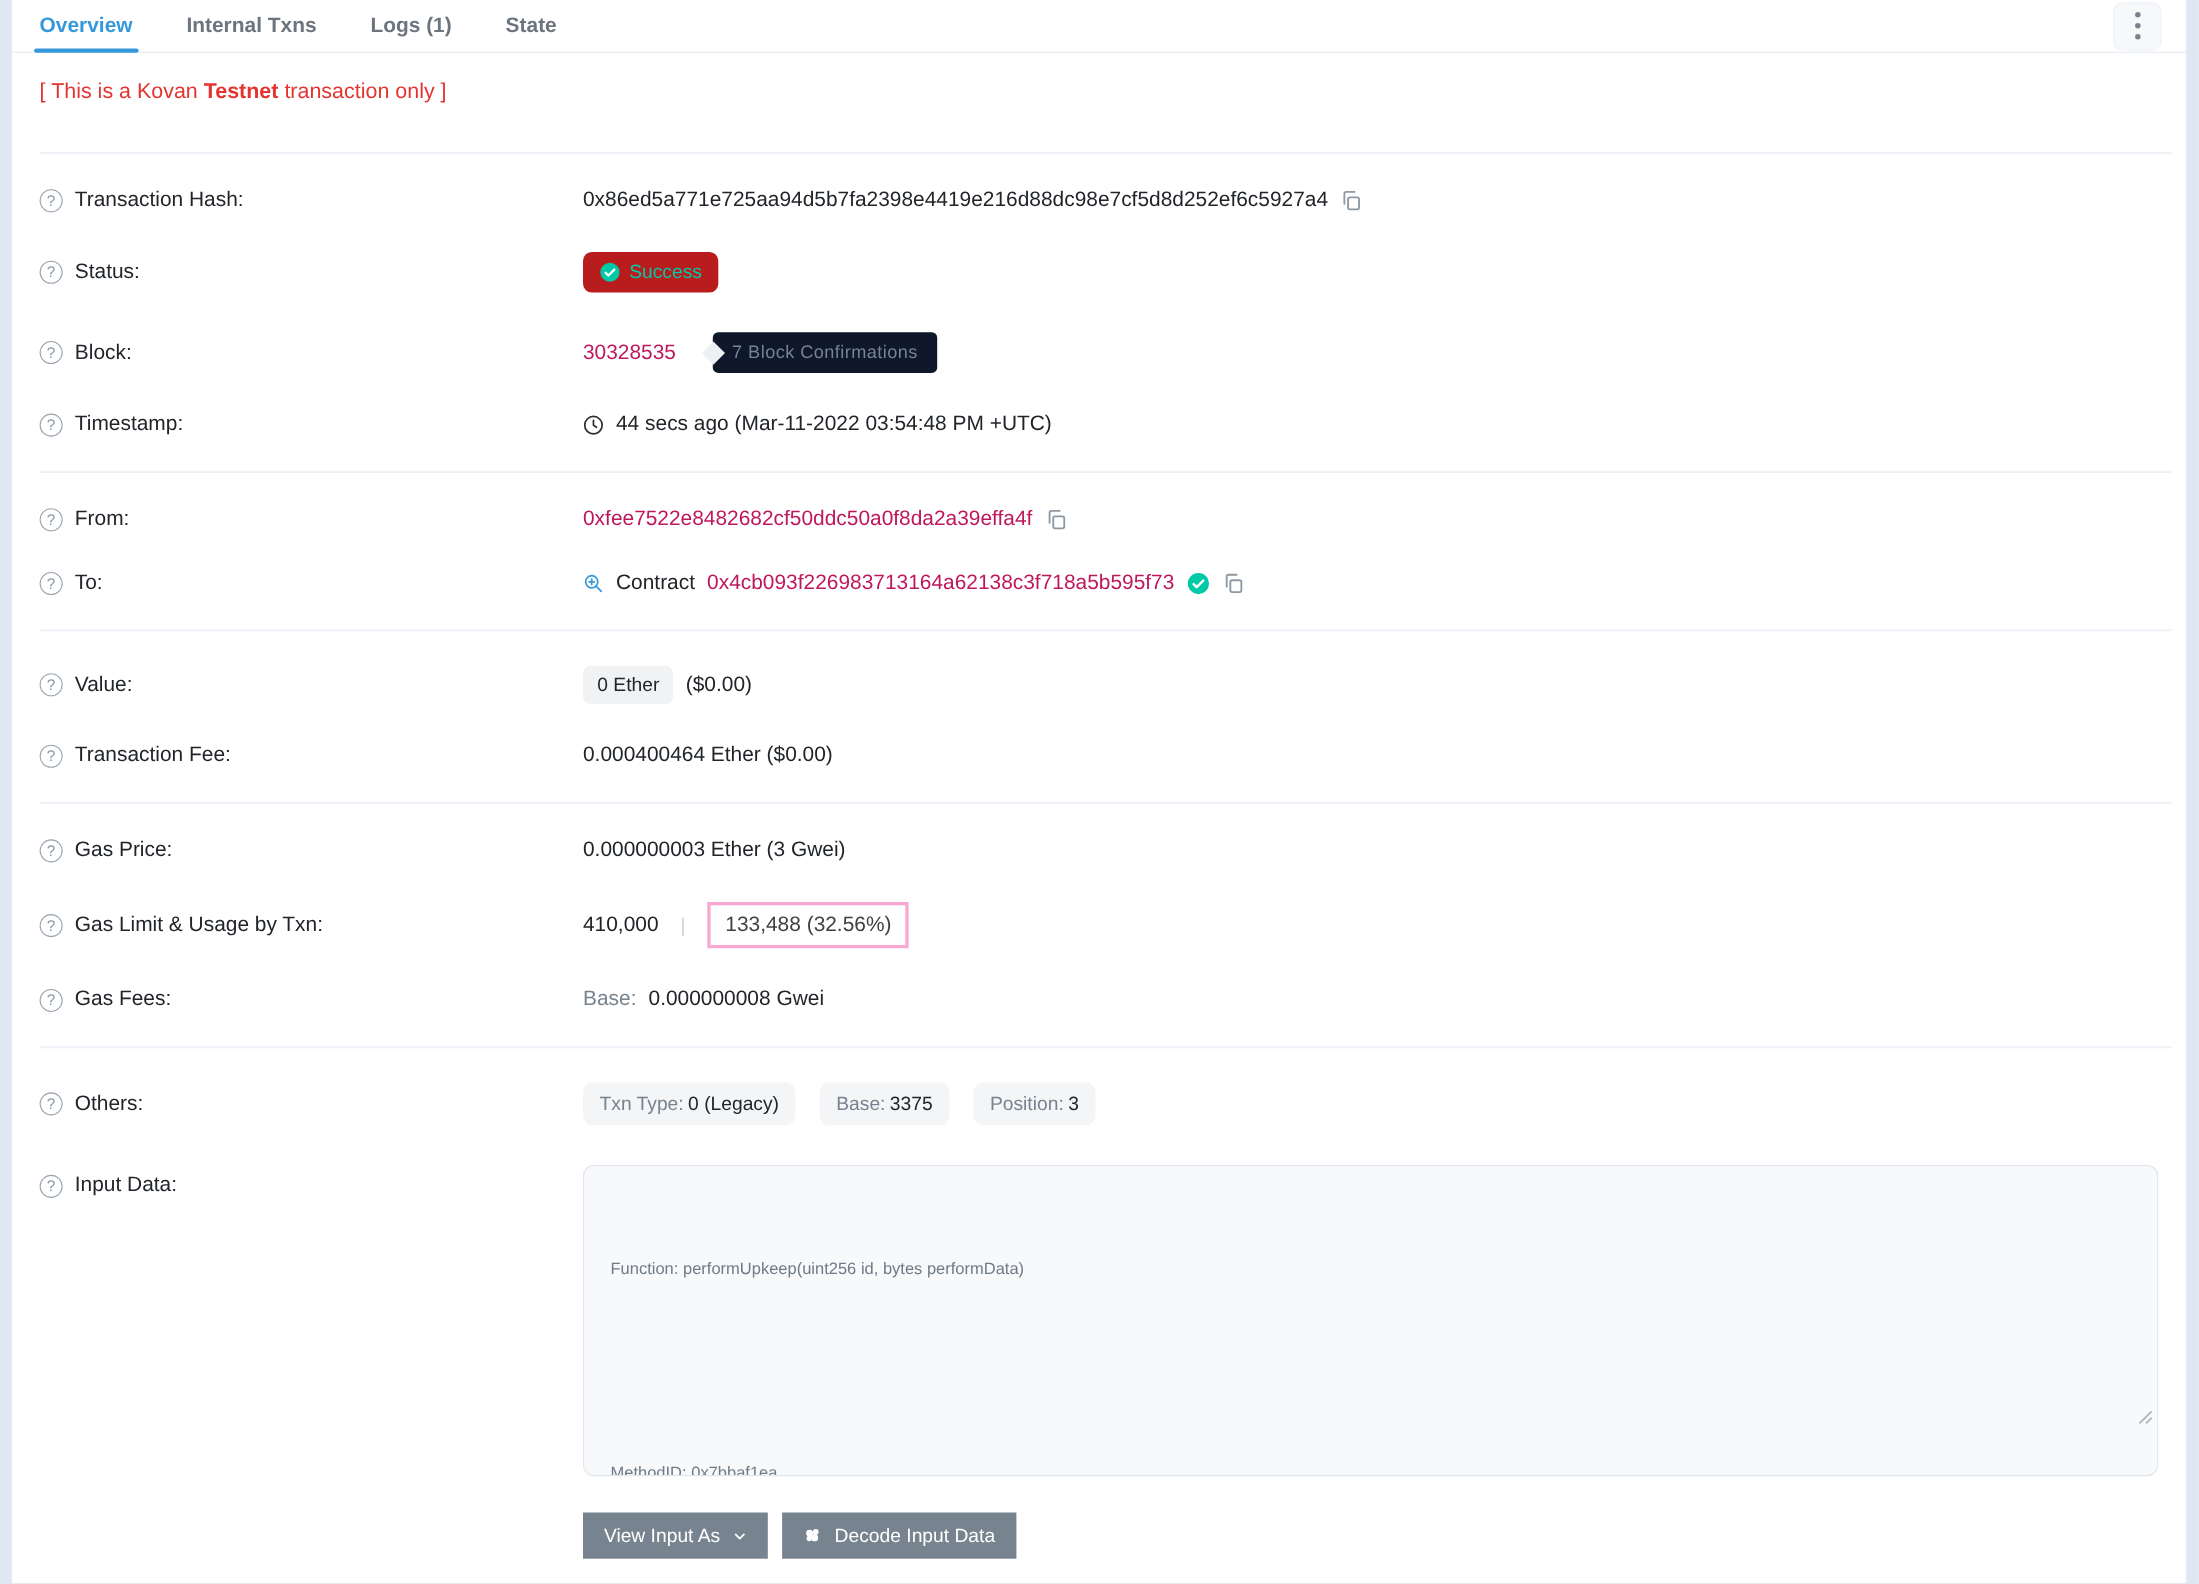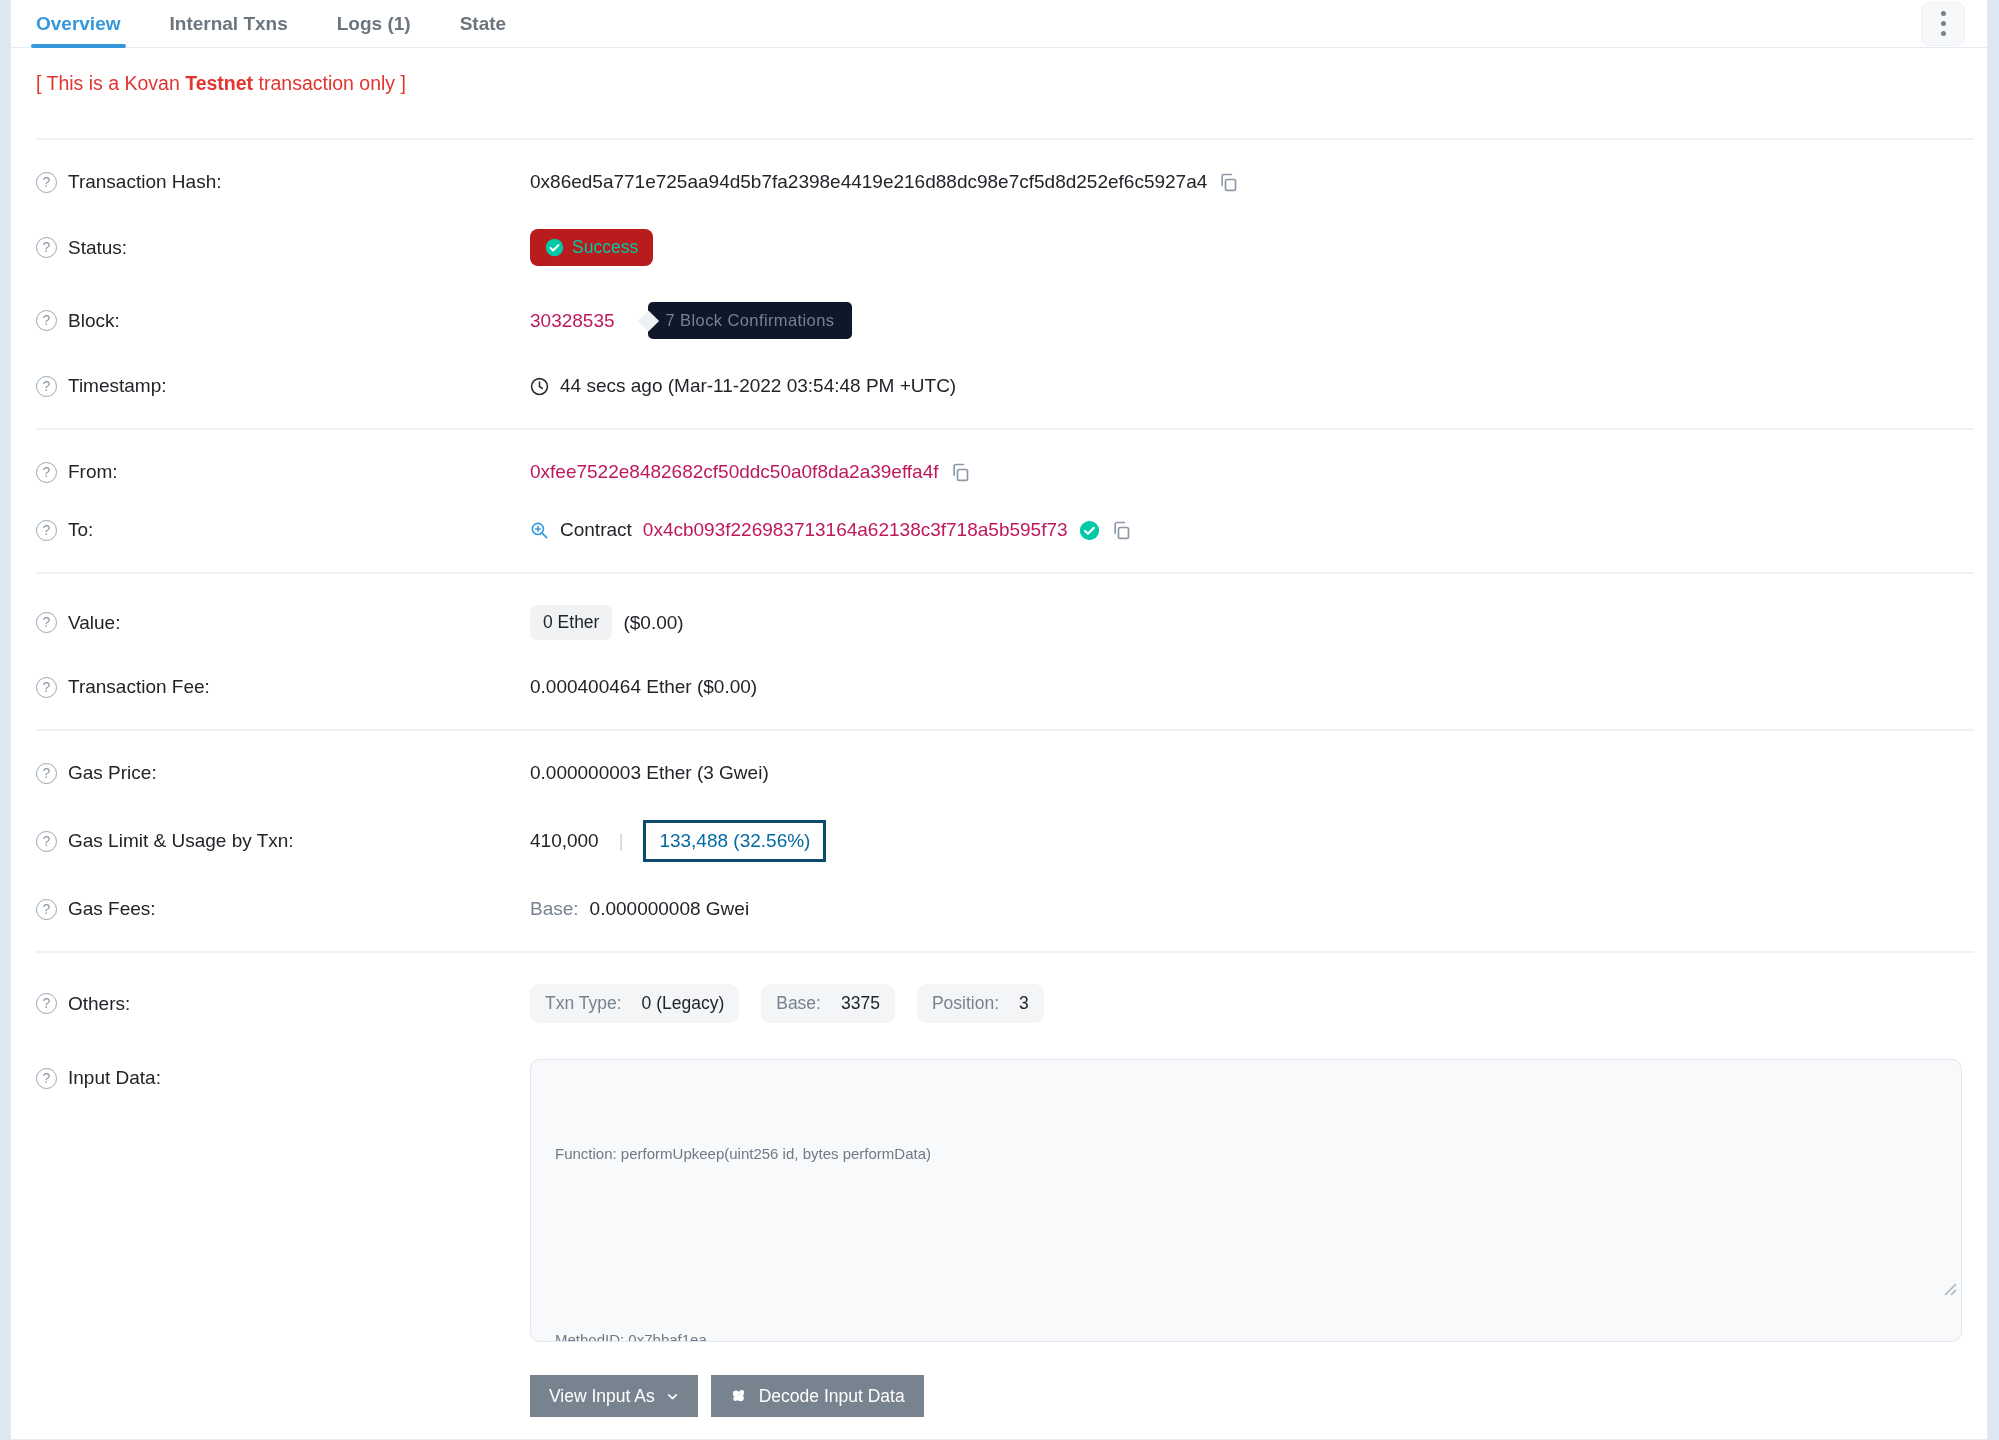--- a/index.html
+++ b/index.html
@@ -70,29 +70,29 @@
     content:""; position:absolute; left:-7px; top:50%; width:15px; height:15px;
     background:#eef0f4; transform:translateY(-50%) rotate(45deg);
   }
   
   .pill-plain {
     background:#f1f2f4; color:#212529; font-size:17.5px;
     padding:7px 13px; border-radius:7px;
   }
   .pill-kv {
     background:#f4f5f7; font-size:17.5px; padding:9px 15px;
-    border-radius:9px; margin-right:11px; display:inline-flex; gap:20px;
+    border-radius:9px; margin-right:11px; display:inline-flex; gap:4px;
   }
   .pill-kv .k { color:#77838f; }
   .pill-kv .v { color:#212529; font-weight:500; }
   .muted { color:#77838f; }
   .sep { color:#ced4da; margin:0 9px; font-size:18px; }
   .red-box {
-    display:inline-block; border:3px solid #0c4a6e; padding:7px 13px;
-    color:#0369a1;
+    display:inline-block; border:3px solid #f9a8d4; padding:7px 13px;
+    color:#404040;
   }
   
   .inputbox {
     flex:1; height:283px; background:#f8f9fa;
     border:1px solid #e0e5ef; border-radius:10px;
     padding:16px 24px; overflow:hidden; position:relative;
     font-family:Liberation Sans, sans-serif;
     font-size:15px; line-height:31px; color:#6e7a87; white-space:pre;
     cursor:text;
   }

